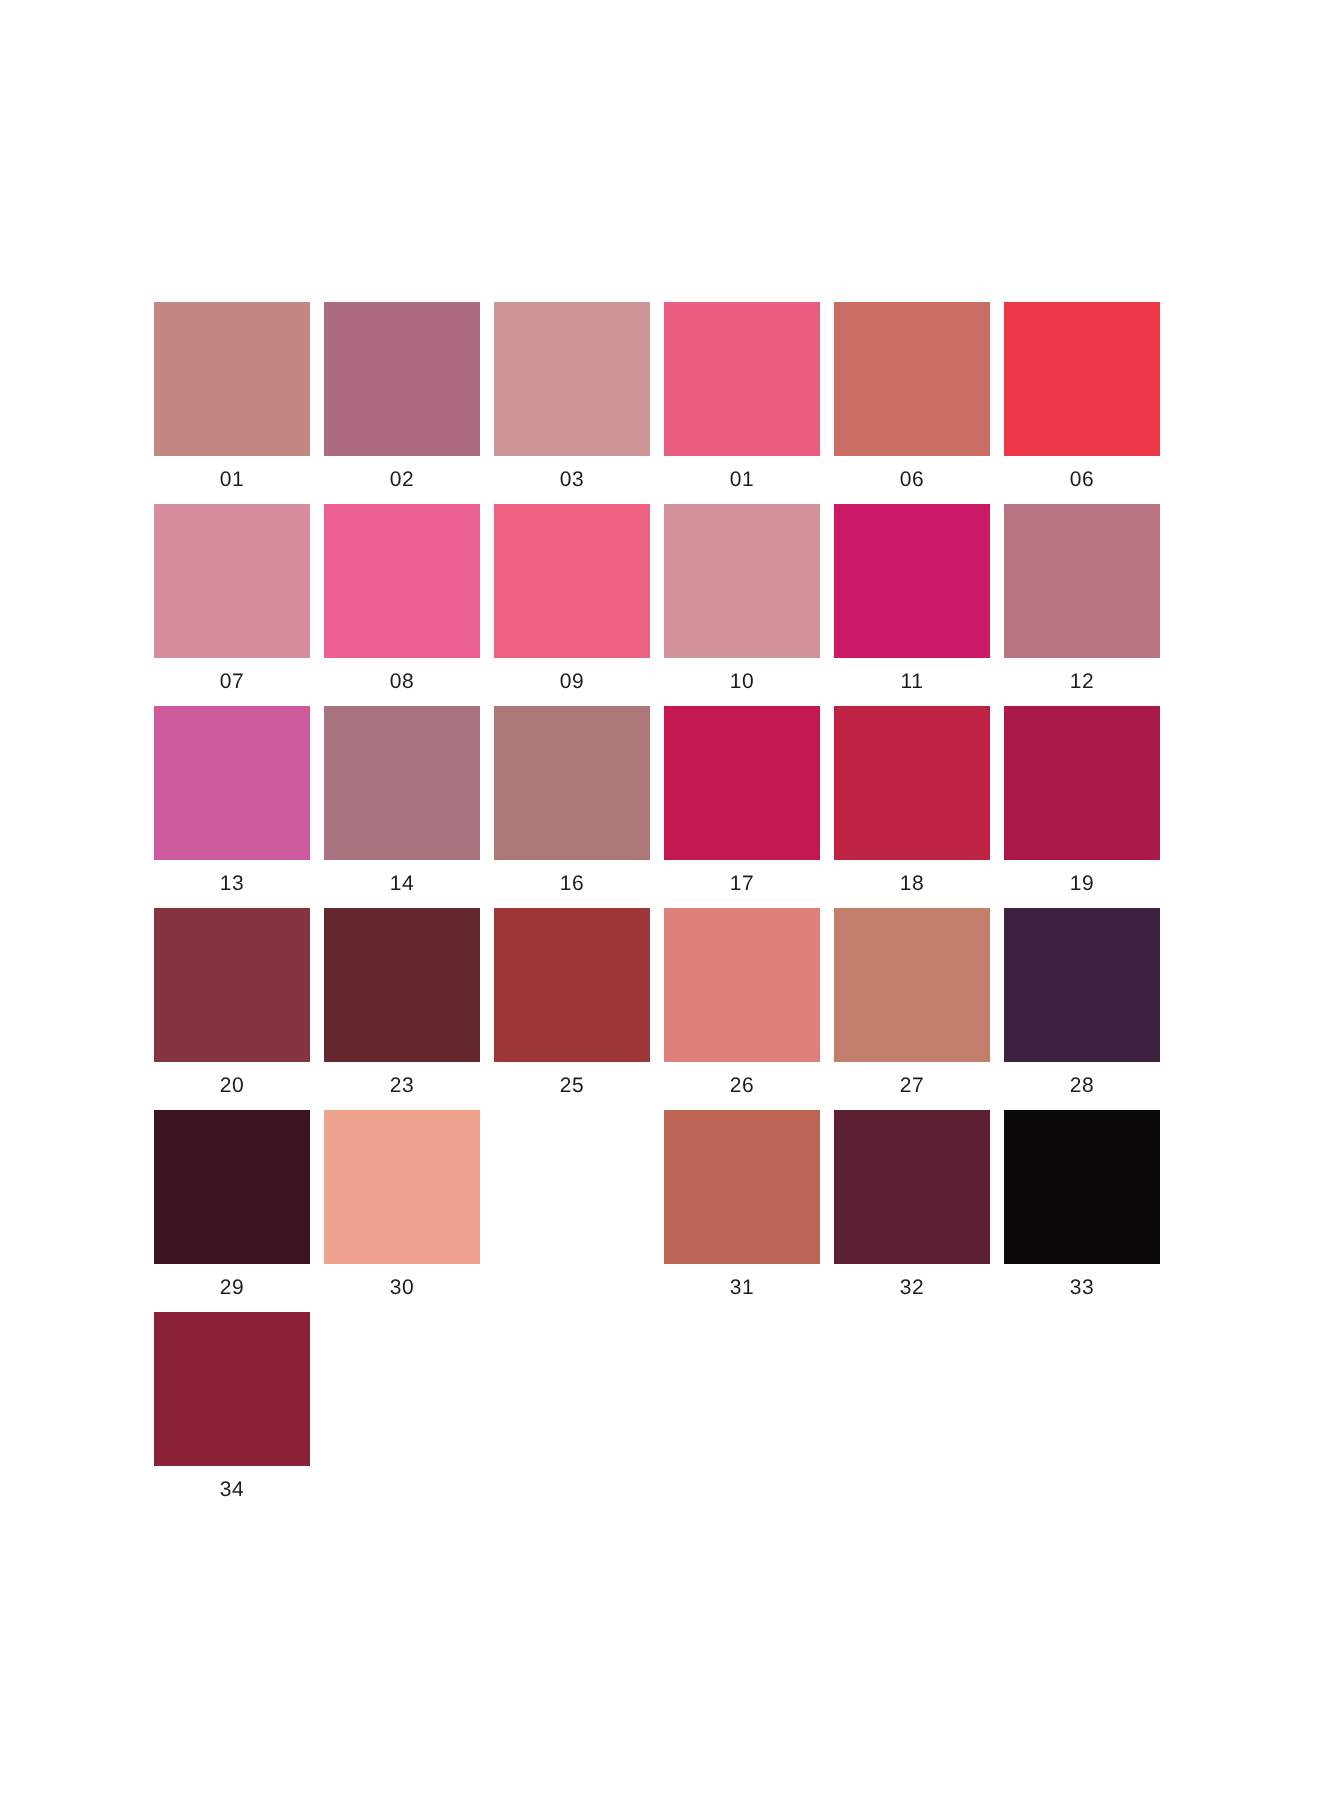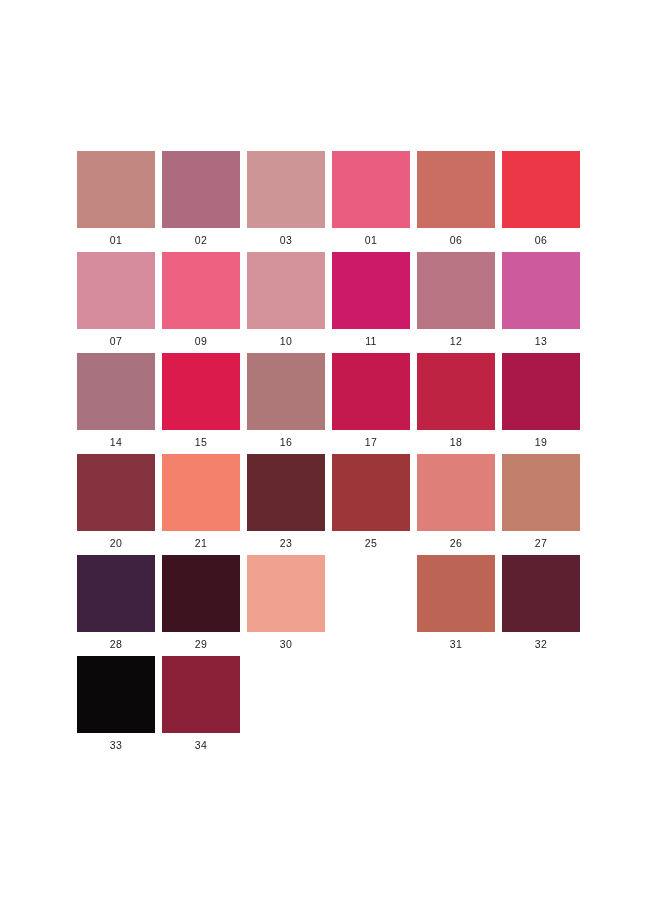--- a/index.html
+++ b/index.html
@@ -86,20 +86,24 @@
       </div>
       <div class="cell">
         <span class="chip" style="background-color: rgb(236, 55, 70);"></span>
         <span class="chip-label">06</span>
       </div>
       <div class="cell">
         <span class="chip" style="background-color: rgb(214, 140, 157);"></span>
         <span class="chip-label">07</span>
       </div>
       <div class="cell">
+        <span class="chip" style="background-color: rgb(236, 95, 146);"></span>
+        <span class="chip-label">08</span>
+      </div>
+      <div class="cell">
         <span class="chip" style="background-color: rgb(237, 98, 129);"></span>
         <span class="chip-label">09</span>
       </div>
       <div class="cell">
         <span class="chip" style="background-color: rgb(212, 146, 155);"></span>
         <span class="chip-label">10</span>
       </div>
       <div class="cell">
         <span class="chip" style="background-color: rgb(204, 26, 104);"></span>
         <span class="chip-label">11</span>
@@ -110,46 +114,38 @@
       </div>
       <div class="cell">
         <span class="chip" style="background-color: rgb(205, 90, 157);"></span>
         <span class="chip-label">13</span>
       </div>
       <div class="cell">
         <span class="chip" style="background-color: rgb(168, 114, 126);"></span>
         <span class="chip-label">14</span>
       </div>
       <div class="cell">
-        <span class="chip" style="background-color: rgb(219, 27, 76);"></span>
-        <span class="chip-label">15</span>
-      </div>
-      <div class="cell">
         <span class="chip" style="background-color: rgb(175, 120, 120);"></span>
         <span class="chip-label">16</span>
       </div>
       <div class="cell">
         <span class="chip" style="background-color: rgb(195, 25, 79);"></span>
         <span class="chip-label">17</span>
       </div>
       <div class="cell">
         <span class="chip" style="background-color: rgb(190, 35, 67);"></span>
         <span class="chip-label">18</span>
       </div>
       <div class="cell">
         <span class="chip" style="background-color: rgb(170, 24, 73);"></span>
         <span class="chip-label">19</span>
       </div>
       <div class="cell">
         <span class="chip" style="background-color: rgb(133, 51, 63);"></span>
         <span class="chip-label">20</span>
-      </div>
-      <div class="cell">
-        <span class="chip" style="background-color: rgb(244, 129, 107);"></span>
-        <span class="chip-label">21</span>
       </div>
       <div class="cell">
         <span class="chip" style="background-color: rgb(102, 40, 47);"></span>
         <span class="chip-label">23</span>
       </div>
       <div class="cell">
         <span class="chip" style="background-color: rgb(156, 54, 57);"></span>
         <span class="chip-label">25</span>
       </div>
       <div class="cell">

